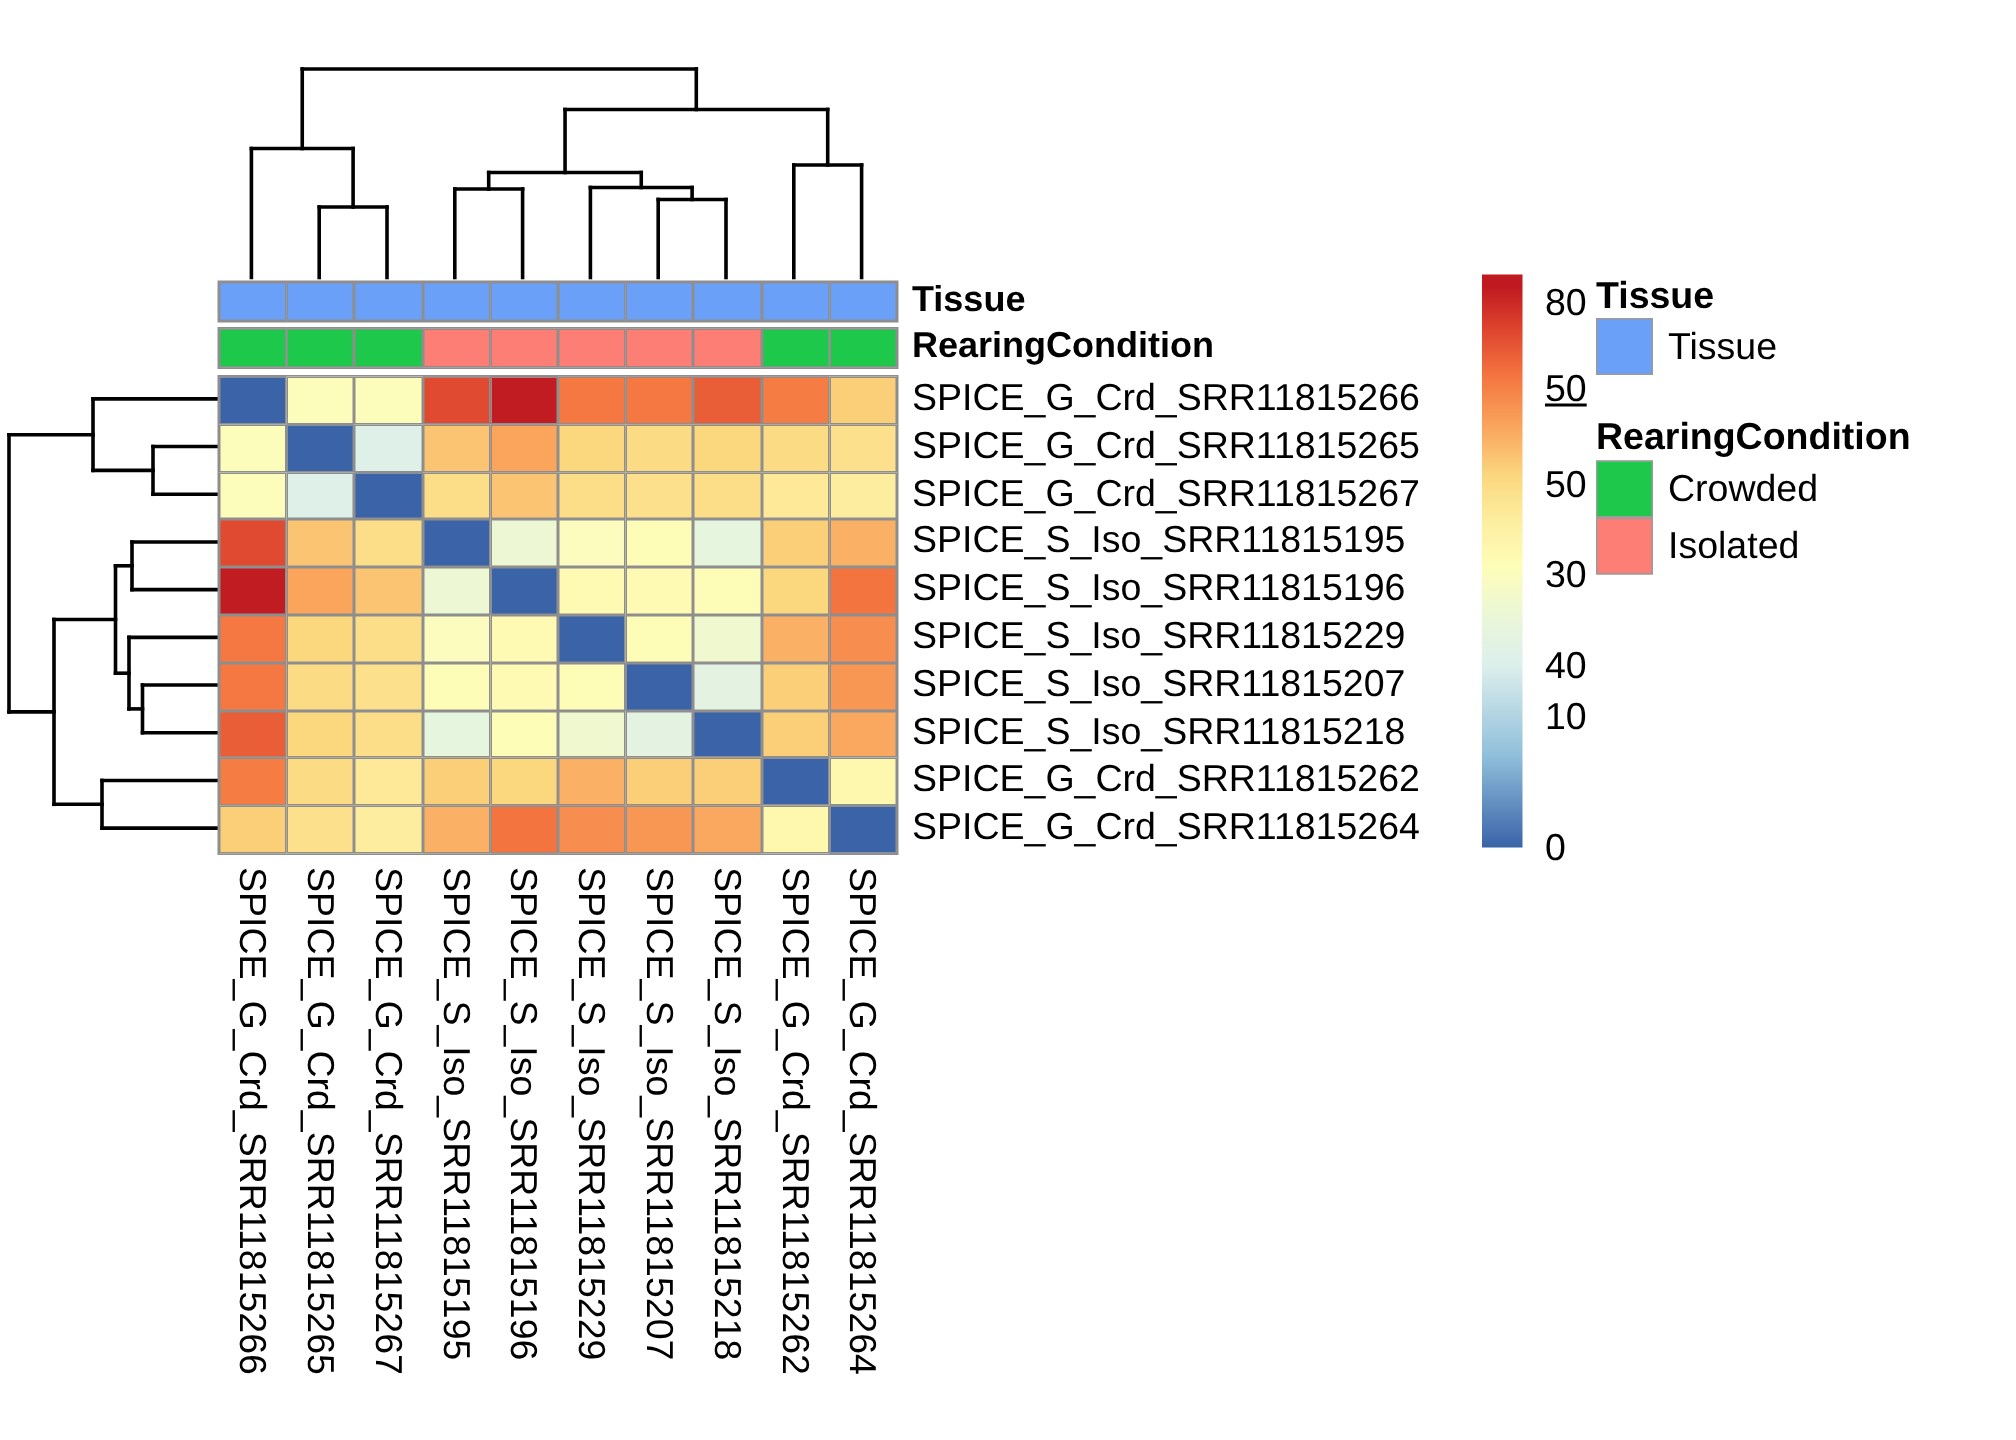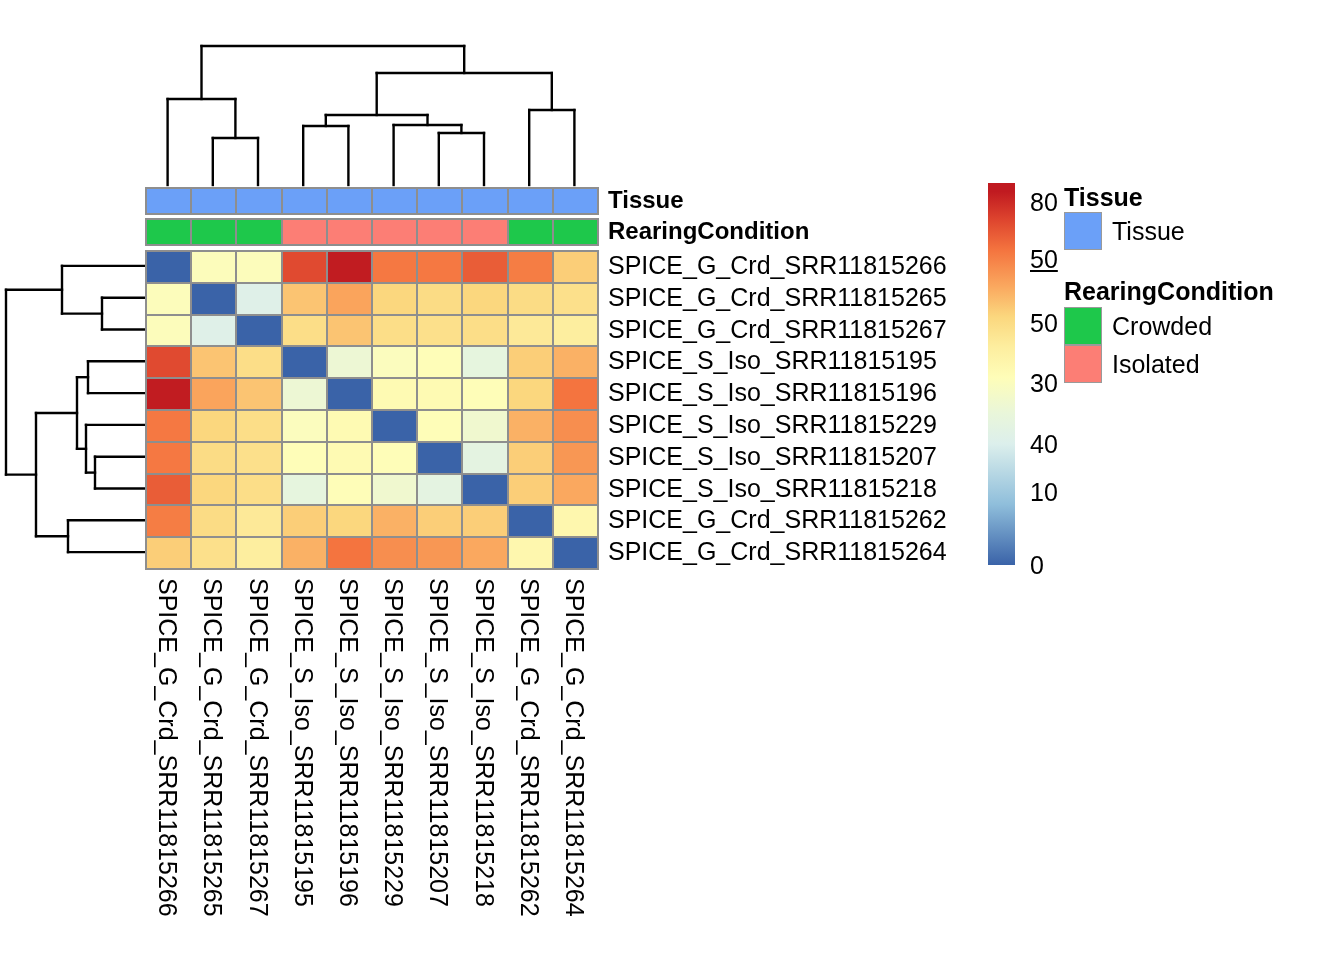--- a/index.html
+++ b/index.html
@@ -255,21 +255,21 @@
       <div class="col-label" style="left: 371px;">SPICE_S_Iso_SRR11815229</div>
       <div class="col-label" style="left: 416.2px;">SPICE_S_Iso_SRR11815207</div>
       <div class="col-label" style="left: 461.4px;">SPICE_S_Iso_SRR11815218</div>
       <div class="col-label" style="left: 506.6px;">SPICE_G_Crd_SRR11815262</div>
       <div class="col-label" style="left: 551.8px;">SPICE_G_Crd_SRR11815264</div>
     </div>
 
   <div id="colorbar" style="background: linear-gradient(to top, rgb(58, 99, 168) 0%, rgb(143, 190, 219) 15.85%, rgb(220, 239, 236) 31.7%, rgb(233, 246, 218) 39.62%, rgb(254, 253, 184) 49.13%, rgb(253, 238, 159) 57.05%, rgb(251, 215, 126) 64.98%, rgb(250, 168, 95) 72.9%, rgb(244, 116, 63) 82.41%, rgb(222, 69, 46) 90.33%, rgb(192, 26, 32) 97.78%);"></div>
   <div id="cbTicks">
       <div class="cb-tick" style="top: 551px;">0</div>
-      <div class="cb-tick" style="top: 478px;">10</div>
+      <div class="cb-tick" style="top: 464px;">10</div>
       <div class="cb-tick" style="top: 429.922px;">40</div>
       <div class="cb-tick" style="top: 369.384px;">30</div>
       <div class="cb-tick" style="top: 308.845px;">50</div>
       <div class="cb-tick" style="top: 245px; text-decoration: underline;">50</div>
       <div class="cb-tick" style="top: 187.767px;">80</div>
     </div>
 
   <div class="legend-header" style="top:183px;">Tissue</div>
   <div id="legendTissue">
       <div class="legend-swatch" style="top: 212px; background: rgb(107, 160, 248);"></div>

